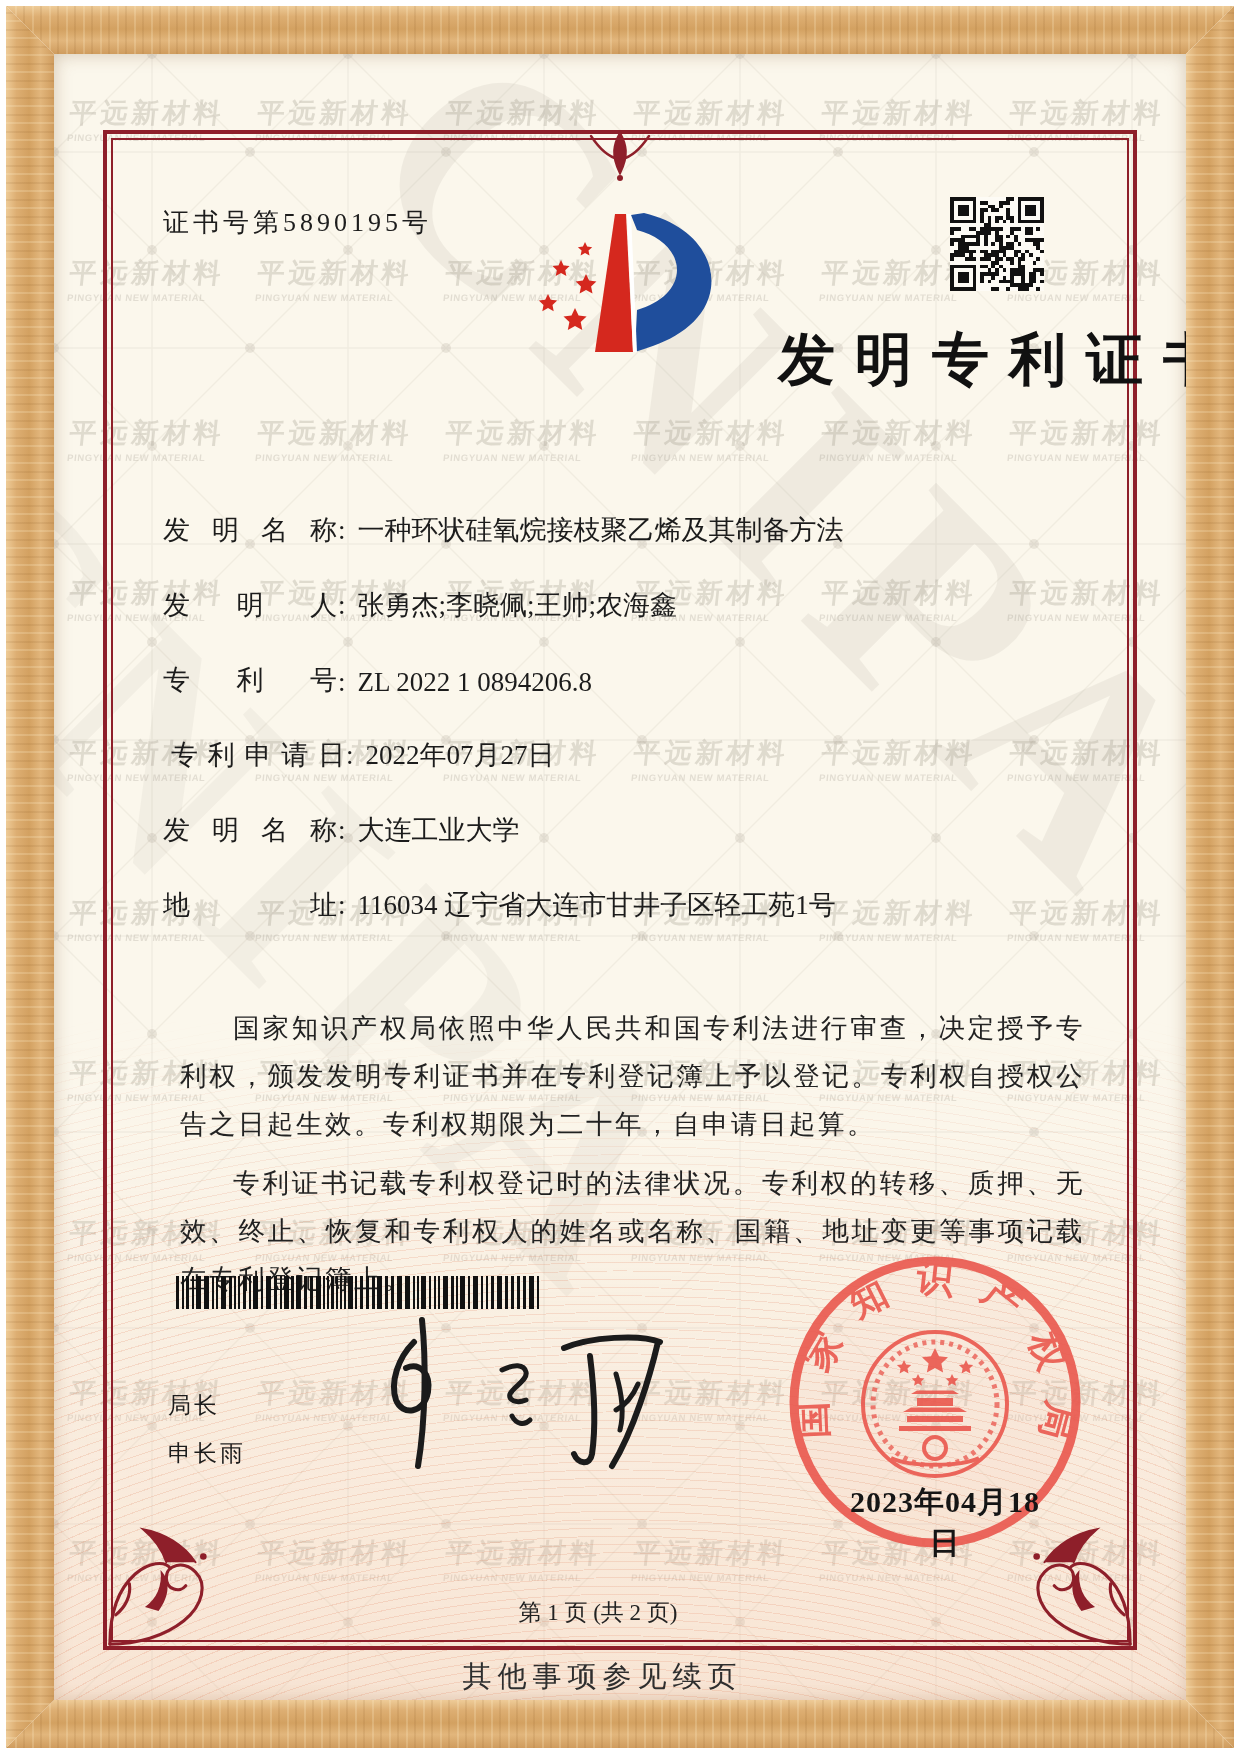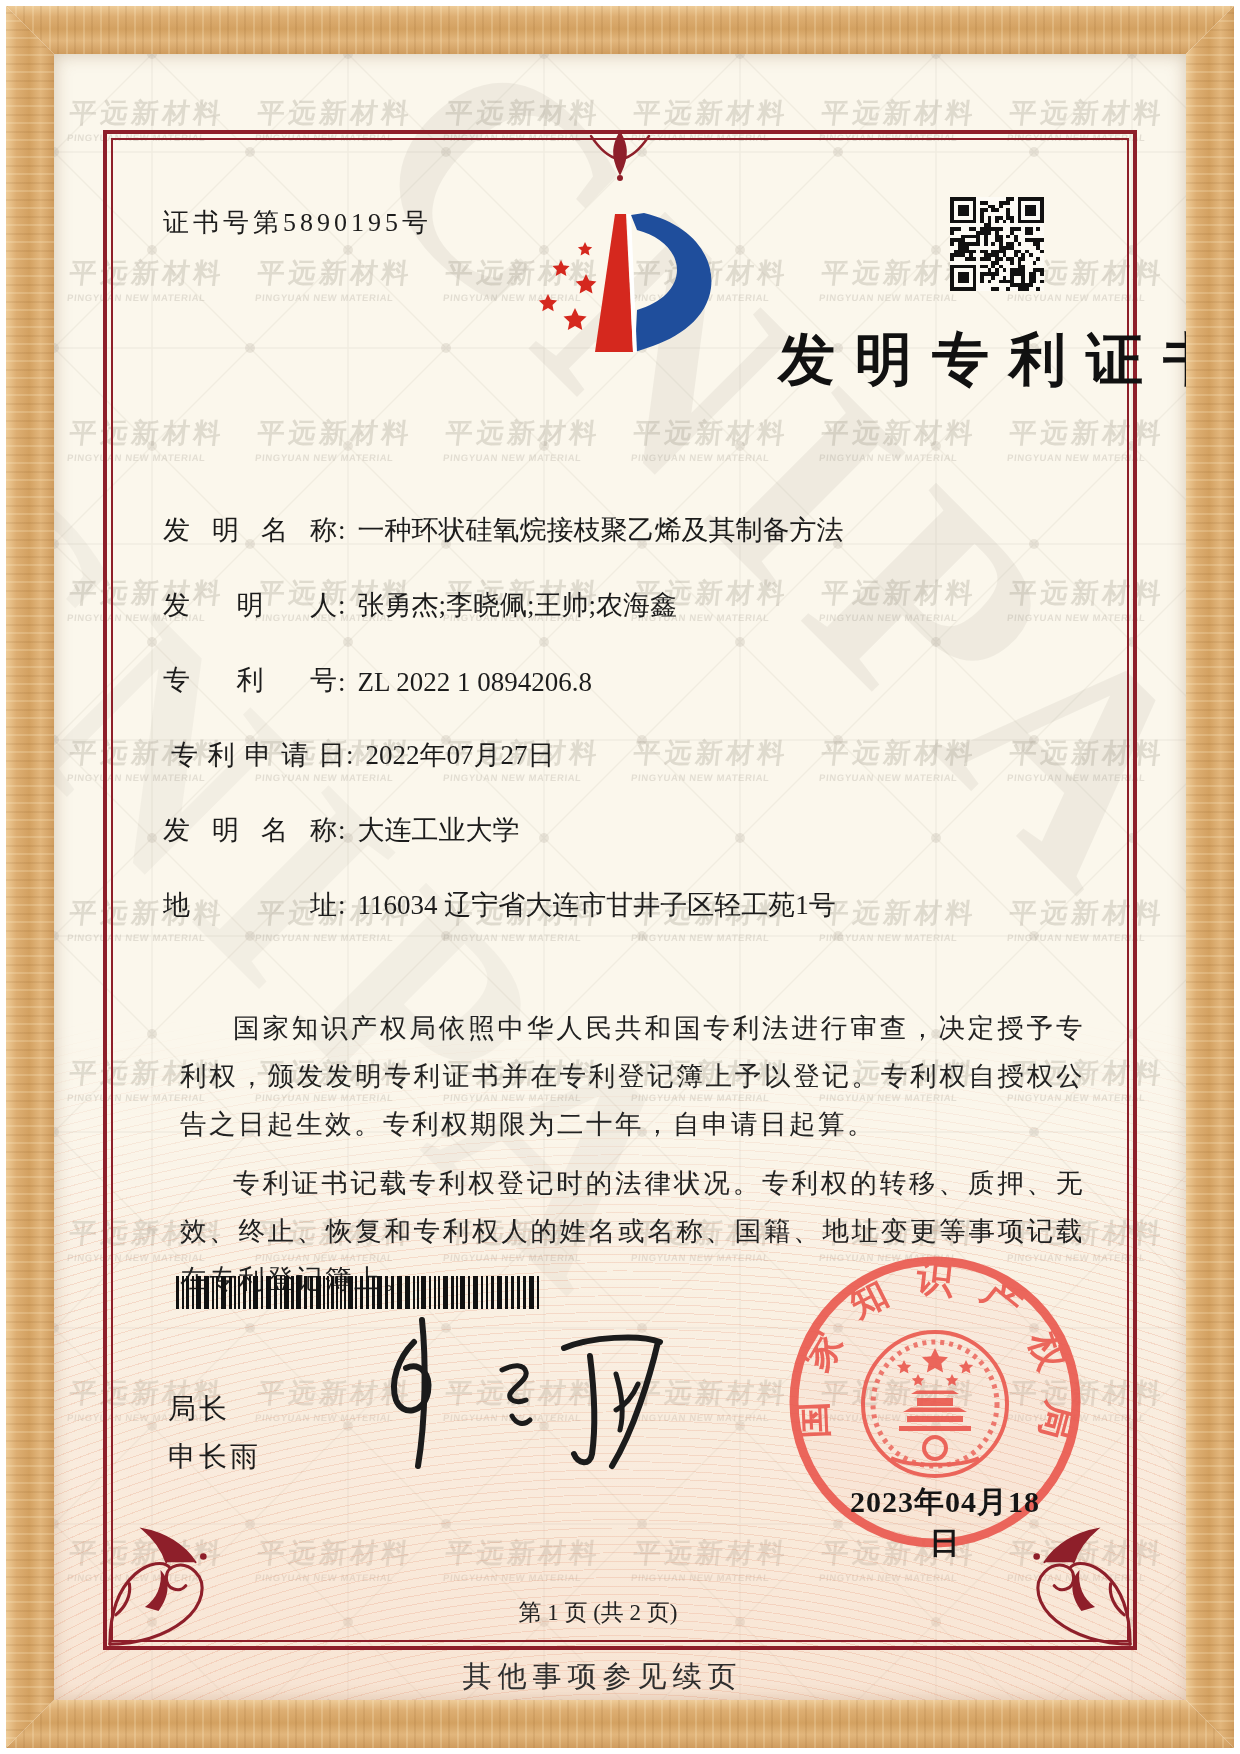--- a/index.html
+++ b/index.html
@@ -43,21 +43,21 @@
   .cert-no{position:absolute;left:163px;top:205px;font-size:26px;letter-spacing:4px;color:#1d1d1d;}
   .title{position:absolute;left:0;top:322px;width:1240px;text-align:right;font-size:57px;font-weight:bold;
       letter-spacing:20px;text-indent:20px;color:#111;}
   .frow{position:absolute;left:163px;font-size:27px;color:#1c1c1c;white-space:nowrap;}
   .flabel{display:inline-block;width:174px;text-align:justify;text-align-last:justify;vertical-align:bottom;}
   .colon{display:inline-block;margin:0 12px 0 1px;}
   .grant2{position:absolute;left:415px;top:0;white-space:nowrap;}
   .paras{position:absolute;left:180px;top:1004px;width:905px;font-size:26.5px;line-height:1.82;
       color:#222;text-align:justify;letter-spacing:2.5px;}
   .paras p{margin:0 0 10px 0;text-indent:2em;}
-  .director{position:absolute;left:168px;font-size:28px;font-family:"Liberation Sans",sans-serif;
+  .director{position:absolute;left:168px;font-size:23px;font-family:"Liberation Sans",sans-serif;
       font-weight:500;color:#1c1c1c;letter-spacing:3px;}
   .seal-date{position:absolute;left:840px;top:1482px;width:210px;text-align:center;font-size:30px;
       font-weight:bold;color:#151515;z-index:5;letter-spacing:1px;}
   .page-num{position:absolute;left:0;top:1597px;width:1196px;text-align:center;font-size:23px;color:#222;}
   .cont-note{position:absolute;left:0;top:1657px;width:1205px;text-align:center;font-size:29px;
       color:#2e2e2e;letter-spacing:6px;}
   .qr{position:absolute;left:950px;top:197px;width:94px;height:94px;}
   .barcode{position:absolute;left:176px;top:1276px;width:372px;height:33px;}
   .sig{position:absolute;left:352px;top:1312px;width:330px;height:168px;}
   .seal{position:absolute;left:785px;top:1252px;width:300px;height:300px;opacity:.9;mix-blend-mode:multiply;}

